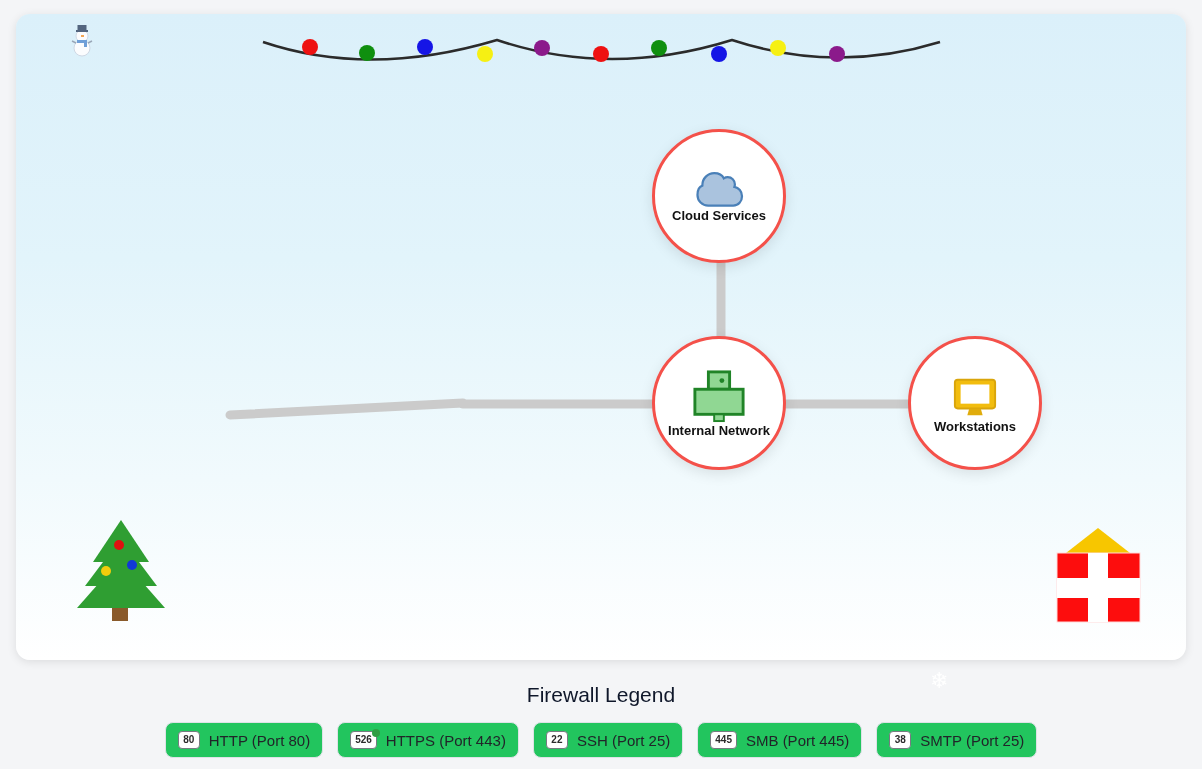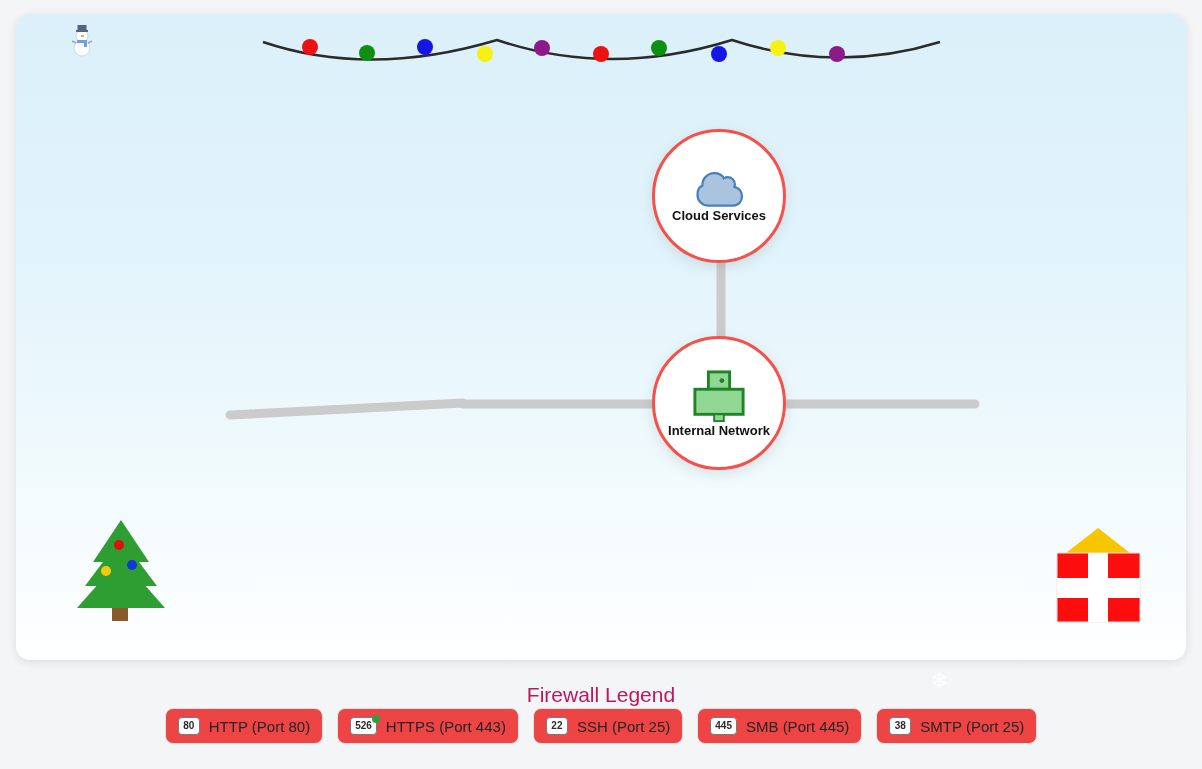--- a/index.html
+++ b/index.html
@@ -23,24 +23,24 @@
   }
   .node-label{font-size:13px;font-weight:600;color:#111;white-space:nowrap}
   .node-cloud{left:636px;top:115px}
   .node-internet{left:147px;top:334px}
   .node-dmz{left:380px;top:322px}
   .node-internal{left:636px;top:322px}
   .node-workstations{left:892px;top:322px}
   .snowman{position:absolute;left:52px;top:8px}
   .snowflake{position:absolute;left:930px;top:670px;color:#ffffff;font-size:22px;line-height:1}
   .legend-wrap{position:absolute;left:0;top:682px;width:1202px;text-align:center}
-  .legend-title{font-size:21px;line-height:26px;font-weight:400;color:#be185d;margin:0 0 0 0}
+  .legend-title{font-size:21px;line-height:26px;font-weight:400;color:#0f172a;margin:0 0 14px 0}
   .legend-row{display:flex;justify-content:center;align-items:center;gap:14px}
   .pill{
-    display:flex;align-items:center;gap:9px;background:#ef4444;
+    display:flex;align-items:center;gap:9px;background:#22c55e;
     border:1px solid #dee2e6;border-radius:8px;padding:8px 12px;
   }
   .badge{
     position:relative;border:1.5px solid #767b81;border-radius:4px;background:#fff;
     font-size:10px;font-weight:700;color:#2b2b2b;line-height:1;
     padding:3px 4px;min-width:12px;text-align:center;
   }
   .badge .dot{
     position:absolute;top:-3px;right:-4px;width:8px;height:8px;border-radius:50%;
     background:#2f9e44;
@@ -117,20 +117,28 @@
   <div class="node node-internal">
     <svg width="54" height="54" viewBox="-28 -28 56 56">
       <rect x="-11" y="-25" width="22" height="18" fill="#90d793" stroke="#208427" stroke-width="3"></rect>
       <circle cx="3" cy="-16" r="2.5" fill="#208427"></circle>
       <rect x="-25" y="-7" width="50" height="26" fill="#90d793" stroke="#208427" stroke-width="3"></rect>
       <rect x="-5" y="19" width="10" height="7" fill="#90d793" stroke="#208427" stroke-width="2"></rect>
     </svg>
     <span class="node-label">Internal Network</span>
   </div>
 
+  <div class="node node-workstations">
+    <svg width="48" height="46" viewBox="-24 -24 48 48">
+      <rect x="-21" y="-17" width="42" height="30" rx="3" fill="#f2bd0e" stroke="#d9a50b" stroke-width="2"></rect>
+      <rect x="-15" y="-12" width="30" height="20" fill="#ffffff"></rect>
+      <polygon points="-6,13 6,13 8,20 -8,20" fill="#e0ac0c"></polygon>
+    </svg>
+    <span class="node-label">Workstations</span>
+  </div>
 
 </div>
 
 <div class="snowflake">❄</div>
 
 <div class="legend-wrap">
   <div class="legend-title">Firewall Legend</div>
   <div class="legend-row">
     <div class="pill">
       <span class="badge">80</span>

